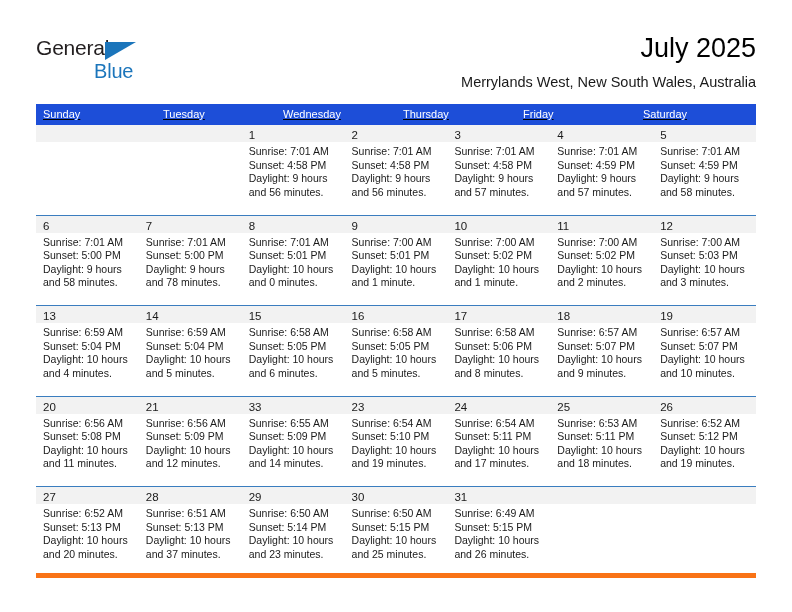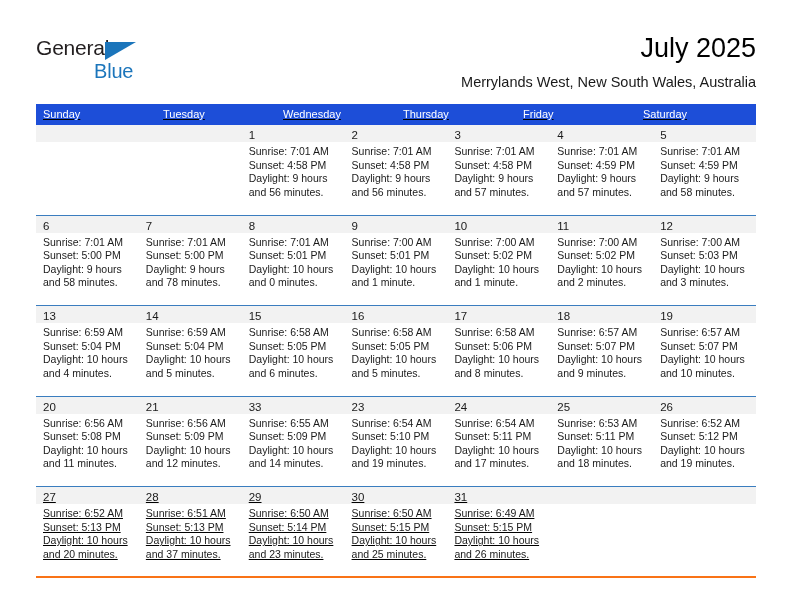--- a/index.html
+++ b/index.html
@@ -114,21 +114,21 @@
     overflow: hidden;
   }
 
   .week-row {
     display: flex;
     width: 720px;
     height: 90.5px;
     border-bottom: 1px solid #3a7dbf;
     background: #ffffff;
   }
-  .week-row:last-child { border-bottom: 2px solid #f97316; text-decoration: underline; }
+  .week-row:last-child { border-bottom: 5px solid #f97316; }
 
   .day-cell {
     flex: 1 1 0;
     min-width: 0;
     position: relative;
     background: #ffffff;
   }
   .day-cell.empty .daynum-strip { background: #f2f2f2; }
 
   .daynum-strip {

